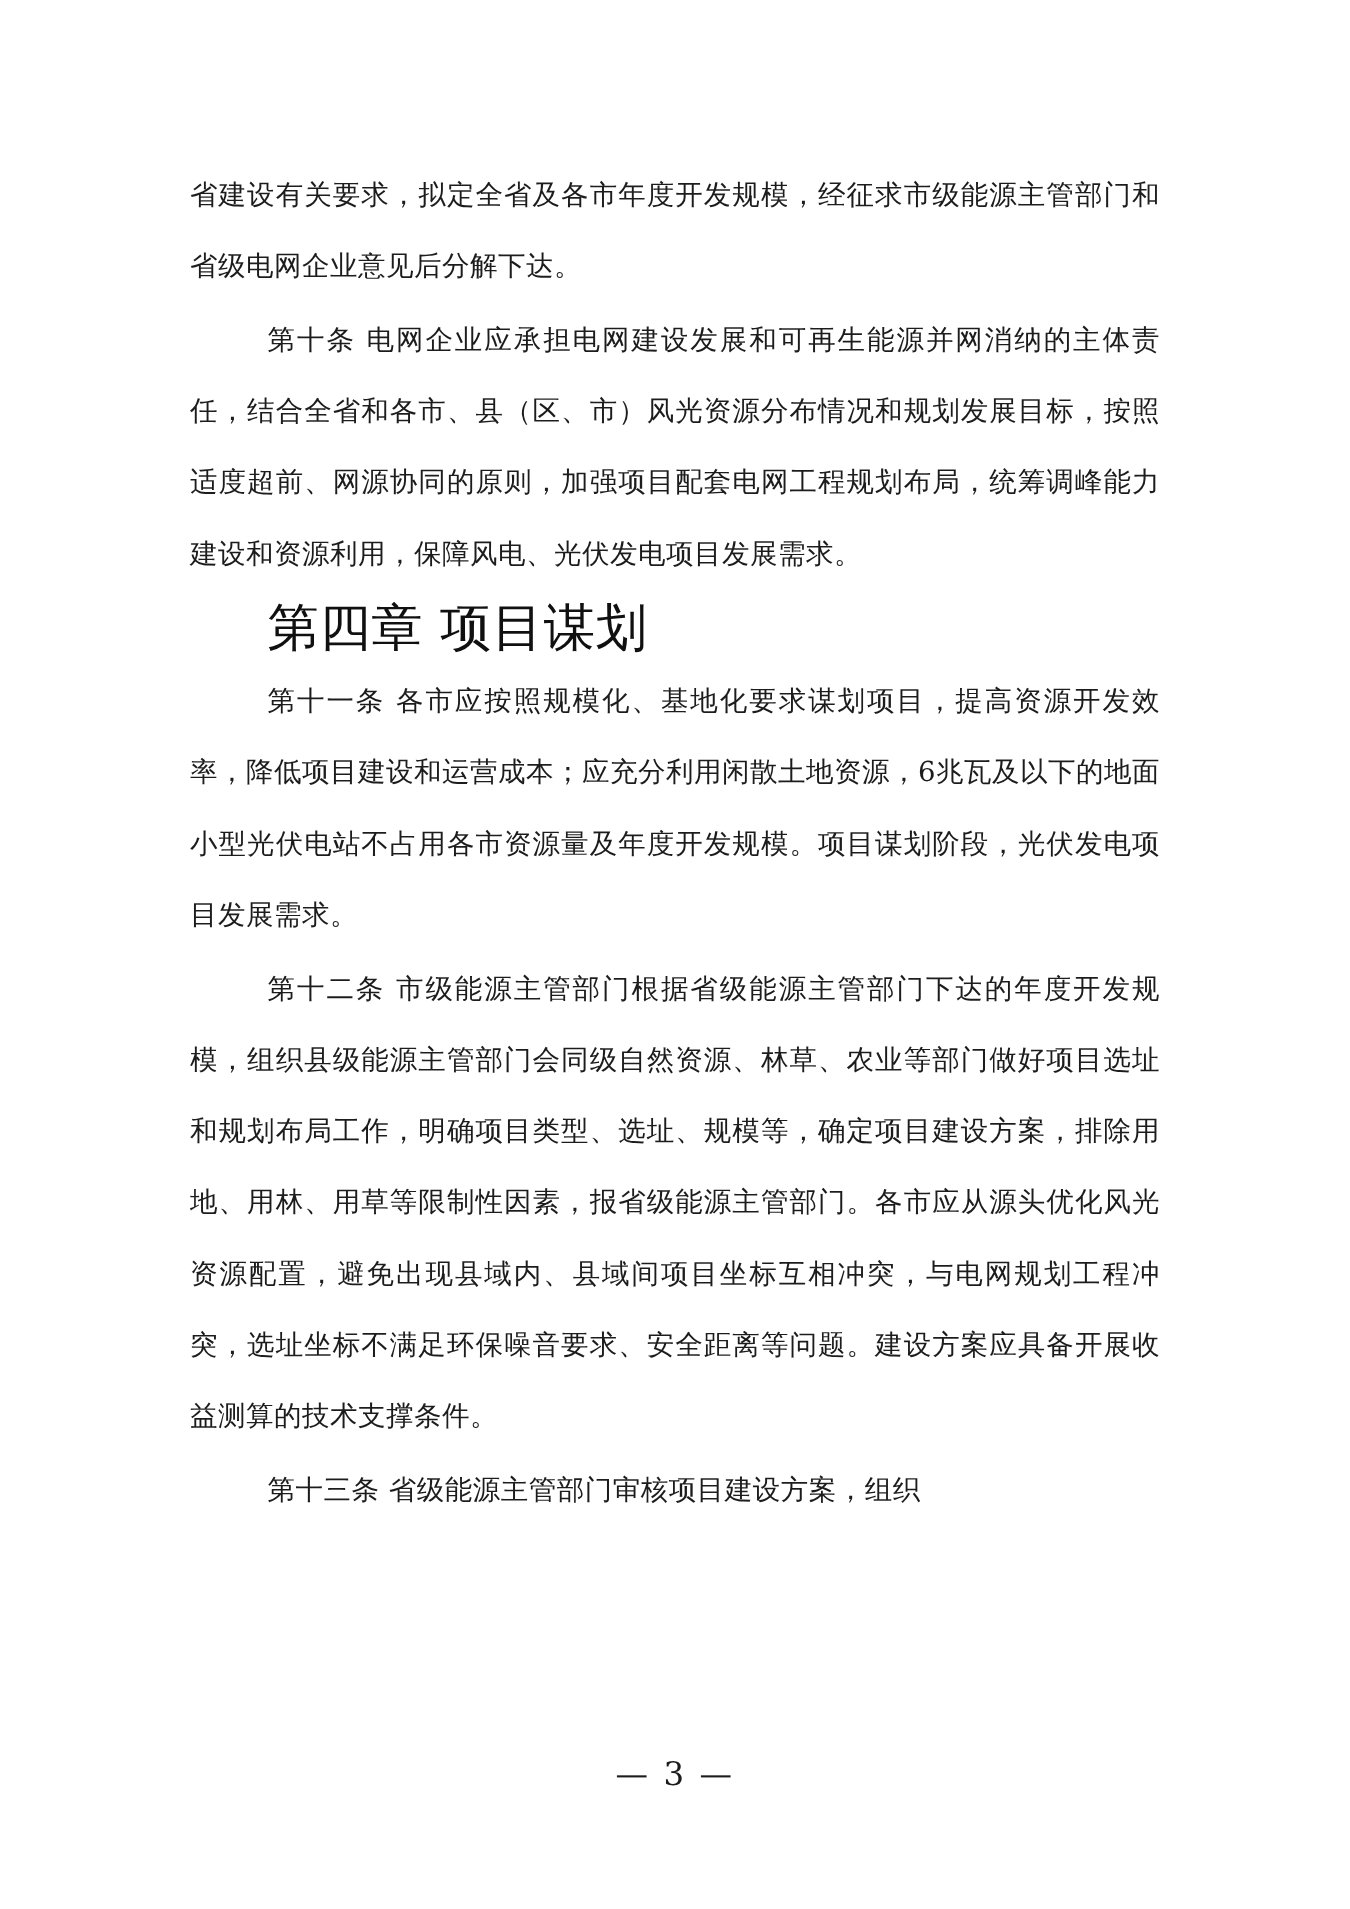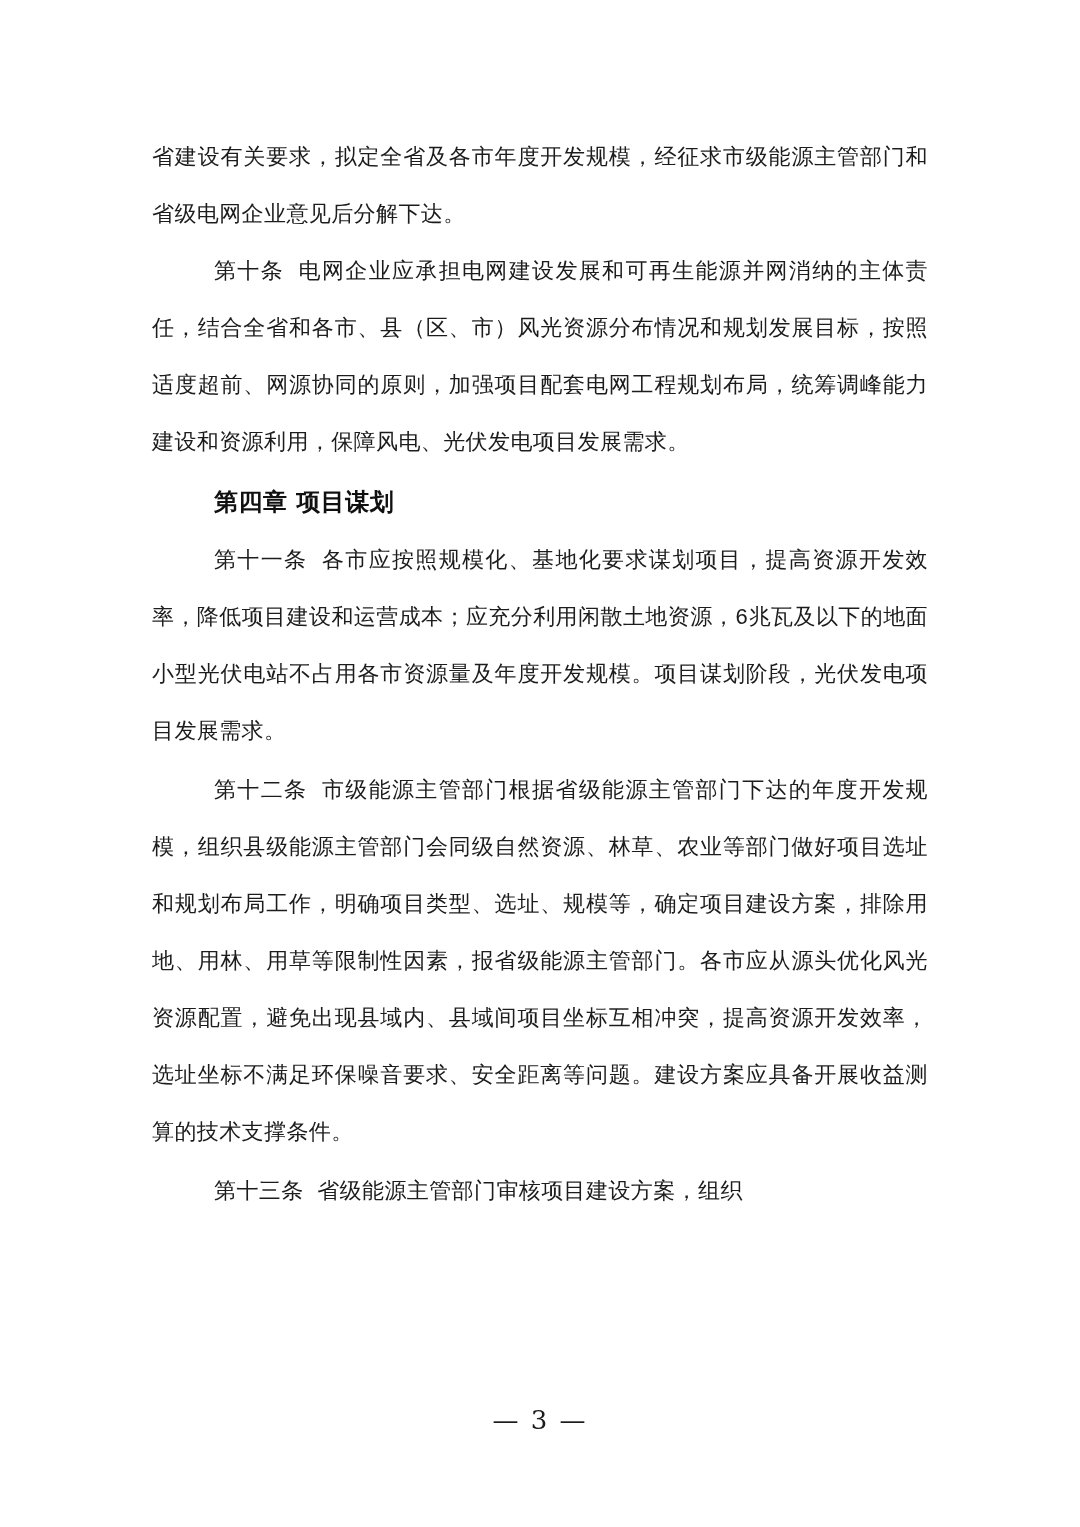--- a/index.html
+++ b/index.html
@@ -29,27 +29,26 @@
     line-height: 57px;
     text-align: justify;
     text-align-last: left;
     text-justify: inter-ideograph;
     letter-spacing: 0.4px;
     font-family: "DejaVu Serif", "Liberation Serif", serif;
     color: #1c1c1c;
   }
   p.indent {
     text-indent: 62px;
-    font-family: Liberation Mono, monospace;
   }
   h2.chapter-heading {
     margin: 0 0 2px 0;
-    font-size: 24px;
+    font-size: 41px;
     line-height: 57px;
-    font-weight: bold;
+    font-weight: normal;
     text-indent: 62px;
     font-family: "DejaVu Sans", "Liberation Sans", sans-serif;
     color: #101010;
     letter-spacing: 0.5px;
   }
   .page-number {
     position: absolute;
     left: 0;
     right: 0;
     top: 1405px;
@@ -67,20 +66,20 @@
   <div class="content">
 
     <p class="body-text">省建设有关要求，拟定全省及各市年度开发规模，经征求市级能源主管部门和省级电网企业意见后分解下达。</p>
 
     <p class="body-text indent">第十条 电网企业应承担电网建设发展和可再生能源并网消纳的主体责任，结合全省和各市、县（区、市）风光资源分布情况和规划发展目标，按照适度超前、网源协同的原则，加强项目配套电网工程规划布局，统筹调峰能力建设和资源利用，保障风电、光伏发电项目发展需求。</p>
 
     <h2 class="chapter-heading">第四章 项目谋划</h2>
 
     <p class="body-text indent">第十一条 各市应按照规模化、基地化要求谋划项目，提高资源开发效率，降低项目建设和运营成本；应充分利用闲散土地资源，6兆瓦及以下的地面小型光伏电站不占用各市资源量及年度开发规模。项目谋划阶段，光伏发电项目发展需求。</p>
 
-    <p class="body-text indent">第十二条 市级能源主管部门根据省级能源主管部门下达的年度开发规模，组织县级能源主管部门会同级自然资源、林草、农业等部门做好项目选址和规划布局工作，明确项目类型、选址、规模等，确定项目建设方案，排除用地、用林、用草等限制性因素，报省级能源主管部门。各市应从源头优化风光资源配置，避免出现县域内、县域间项目坐标互相冲突，提高资源开发效率，选址坐标不满足环保噪音要求、安全距离等问题。建设方案应具备开展收益测算的技术支撑条件。</p>
+    <p class="body-text indent">第十二条 市级能源主管部门根据省级能源主管部门下达的年度开发规模，组织县级能源主管部门会同级自然资源、林草、农业等部门做好项目选址和规划布局工作，明确项目类型、选址、规模等，确定项目建设方案，排除用地、用林、用草等限制性因素，报省级能源主管部门。各市应从源头优化风光资源配置，避免出现县域内、县域间项目坐标互相冲突，与电网规划工程冲突，选址坐标不满足环保噪音要求、安全距离等问题。建设方案应具备开展收益测算的技术支撑条件。</p>
 
     <p class="body-text indent">第十三条 省级能源主管部门审核项目建设方案，组织</p>
 
   </div>
 
   <div class="page-number">— 3 —</div>
 </div>
 
 </body></html>

